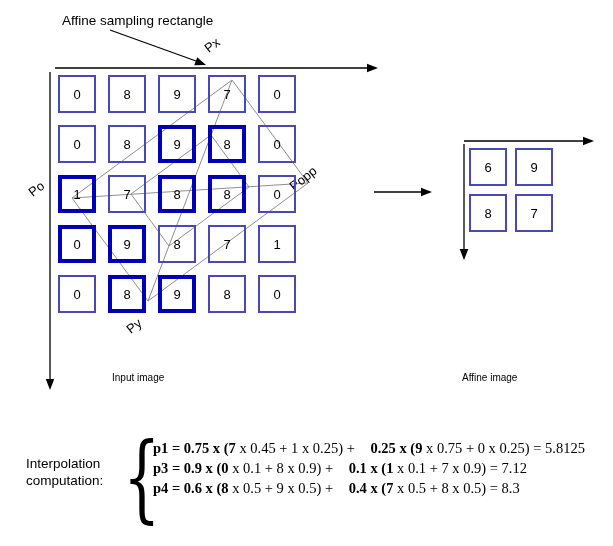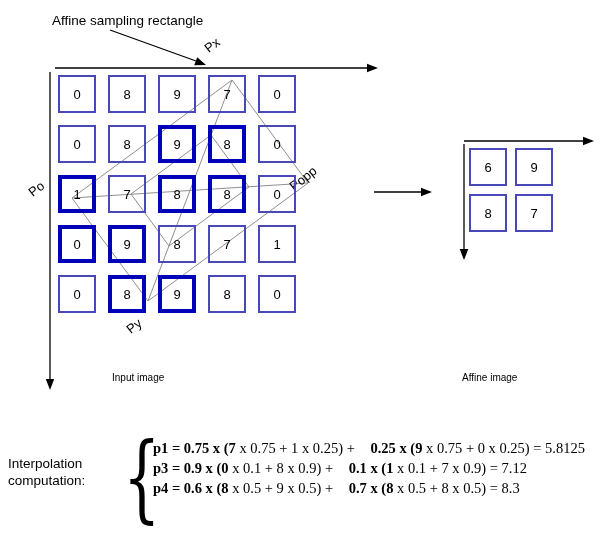--- a/index.html
+++ b/index.html
@@ -69,21 +69,21 @@
     <g stroke="#000" stroke-width="1.3">
       <line x1="464" y1="141" x2="584" y2="141"></line>
       <polygon points="594,141 583,136.7 583,145.3" fill="#000" stroke="none"></polygon>
     </g>
     <g stroke="#000" stroke-width="1.3">
       <line x1="464" y1="144" x2="464" y2="250"></line>
       <polygon points="464,260 459.7,249 468.3,249" fill="#000" stroke="none"></polygon>
     </g>
   </svg>
 
-  <div class="abs" id="annotation-label" style="left:52px; top:13px;">Affine sampling rectangle</div>
+  <div class="abs" id="annotation-label" style="left:62px; top:13px;">Affine sampling rectangle</div>
 
   <div class="abs rot" style="left:207px; top:42px;">Px</div>
   <div class="abs rot" style="left:31px; top:186px;">Po</div>
   <div class="abs rot" style="left:292px; top:180px;">Popp</div>
   <div class="abs rot" style="left:129px; top:323px;">Py</div>
 
   <div id="input-grid" class="grid" style="left:58px; top:75px; width:238px; height:238px;">
       <div class="cell" style="left: 0px; top: 0px;">0</div>
       <div class="cell" style="left: 50px; top: 0px;">8</div>
       <div class="cell" style="left: 100px; top: 0px;">9</div>
@@ -114,24 +114,24 @@
   <div id="sampled-grid" class="grid" style="left:469px; top:148px; width:84px; height:84px;">
       <div class="cell" style="left: 0px; top: 0px;">6</div>
       <div class="cell" style="left: 46px; top: 0px;">9</div>
       <div class="cell" style="left: 0px; top: 46px;">8</div>
       <div class="cell" style="left: 46px; top: 46px;">7</div>
     </div>
 
   <div class="abs caption" style="left:112px; top:372px;">Input image</div>
   <div class="abs caption" style="left:462px; top:372px;">Affine image</div>
 
-  <div class="abs" id="interp-label" style="left:8px; top:455px;">
+  <div class="abs" id="interp-label" style="left:26px; top:455px;">
     <span style="display:block;">Interpolation</span>
     <span style="display:block;">computation:</span>
   </div>
   <div class="abs" id="brace" style="left:123px; top:432px;">{</div>
   <div class="abs" id="formulas" style="left:141px; top:438px;">
-      <div class="formula-line"><span class="b">p1 = 0.75 x (7</span><span> x 0.75 + 1 x 0.25) + </span><span class="b">0.25 x (9</span><span> x 0.75 + 0 x 0.25) = 5.8125</span></div>
+      <div class="formula-line"><span class="b">p1 = 0.75 x (7</span><span> x 0.45 + 1 x 0.25) + </span><span class="b">0.25 x (9</span><span> x 0.75 + 0 x 0.25) = 5.8125</span></div>
       <div class="formula-line"><span class="b">p3 = 0.9 x (0</span><span> x 0.1 + 8 x 0.9) + </span><span class="b">0.1 x (1</span><span> x 0.1 + 7 x 0.9) = 7.12</span></div>
-      <div class="formula-line"><span class="b">p4 = 0.6 x (8</span><span> x 0.5 + 9 x 0.5) + </span><span class="b">0.7 x (8</span><span> x 0.5 + 8 x 0.5) = 8.3</span></div>
+      <div class="formula-line"><span class="b">p4 = 0.6 x (8</span><span> x 0.5 + 9 x 0.5) + </span><span class="b">0.4 x (7</span><span> x 0.5 + 8 x 0.5) = 8.3</span></div>
     </div>
 
 </div>
 
 </body></html>

